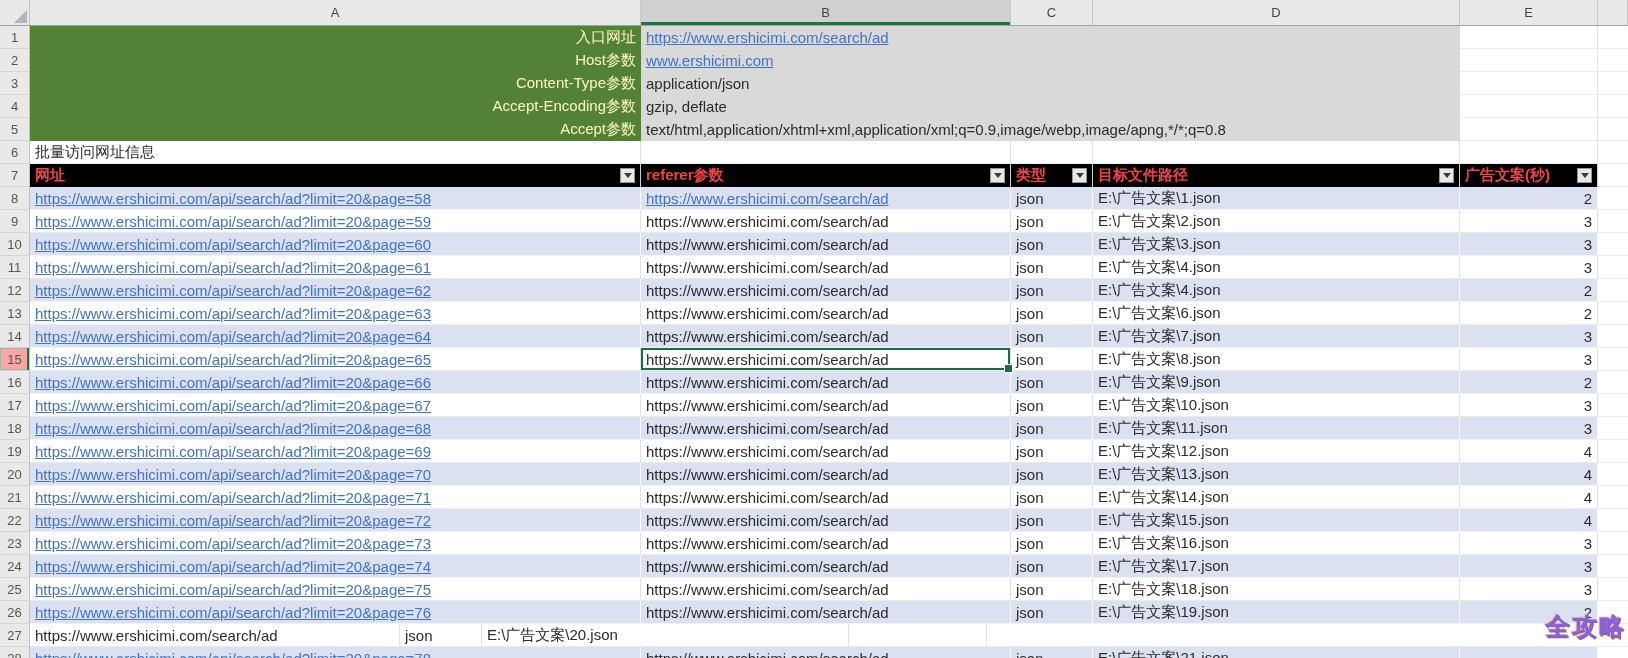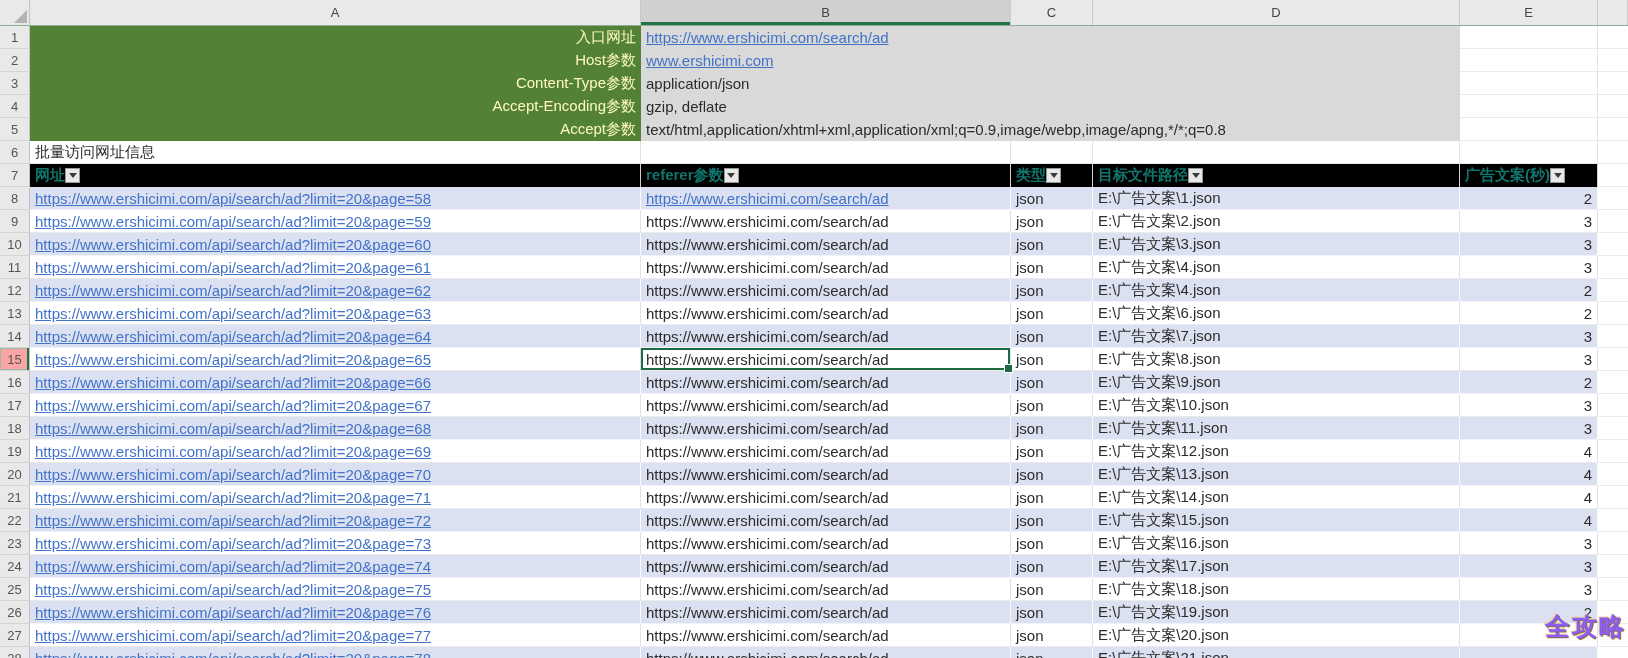--- a/index.html
+++ b/index.html
@@ -22,21 +22,21 @@
   .num.sel{background:#fca5a5;box-shadow:inset -2px 0 0 #217346, inset 0 0 0 1px #9db9a6;}
   .c{display:flex;align-items:center;padding:0 5px;font-size:15px;color:#2b2b2b;
      border-right:1px solid rgba(90,100,140,0.18);border-bottom:1px solid rgba(0,0,0,0.08);
      white-space:nowrap;overflow:hidden;box-sizing:border-box;background:#fff;}
   .lnk{color:#4273c8;text-decoration:underline;}
   
   .c.green{background:#538135;color:#fef9c3;justify-content:flex-end;border-right:none;border-bottom:none;}
   .c.grayspan{width:819px;flex:0 0 819px;background:#d9d9d9;border-right:none;border-bottom:none;}
   .c.plainE{background:#fff;}
   
-  .hdr{background:#000;color:#0f766e;font-weight:bold;justify-content:flex-start;
+  .hdr{background:#000;color:#ef4444;font-weight:bold;justify-content:space-between;
        border-right:1px solid #cfcfcf;border-bottom:none;}
   .filter-btn{width:15px;height:15px;flex:0 0 15px;background:#e8e8e8;border:1px solid #979797;
               display:flex;align-items:flex-start;justify-content:center;box-sizing:border-box;cursor:pointer;}
   .filter-btn .ftri{width:0;height:0;border:4px solid transparent;border-top:5px solid #3a3a3a;margin-top:4px;}
   
   .row.even .c{background:#dce1f2;border-right-color:rgba(255,255,255,0.85);border-bottom-color:rgba(255,255,255,0.6);}
   .c.fcell{background:#fff;border-right:none;}
   .row.even .c.fcell{background:#fff;border-bottom-color:rgba(0,0,0,0.08);}
   .c.rnum{justify-content:flex-end;}
   .selcell{position:relative;box-shadow:inset 0 0 0 2px #1d6b42;background:#fff !important;overflow:visible;}
@@ -519,23 +519,20 @@
         <div class="c wD">
           <span>E:\广告文案\19.json</span>
         </div>
         <div class="c rnum wE">
           <span>2</span>
         </div>
         <div class="c fcell wF"></div>
       </div>
       <div class="row odd">
         <div class="num">27</div>
-        <div class="c wA">
-          <span class="lnk">https://www.ershicimi.com/api/search/ad?limit=20&amp;page=77</span>
-        </div>
         <div class="c wB">
           <span>https://www.ershicimi.com/search/ad</span>
         </div>
         <div class="c wC">
           <span>json</span>
         </div>
         <div class="c wD">
           <span>E:\广告文案\20.json</span>
         </div>
         <div class="c rnum wE">

